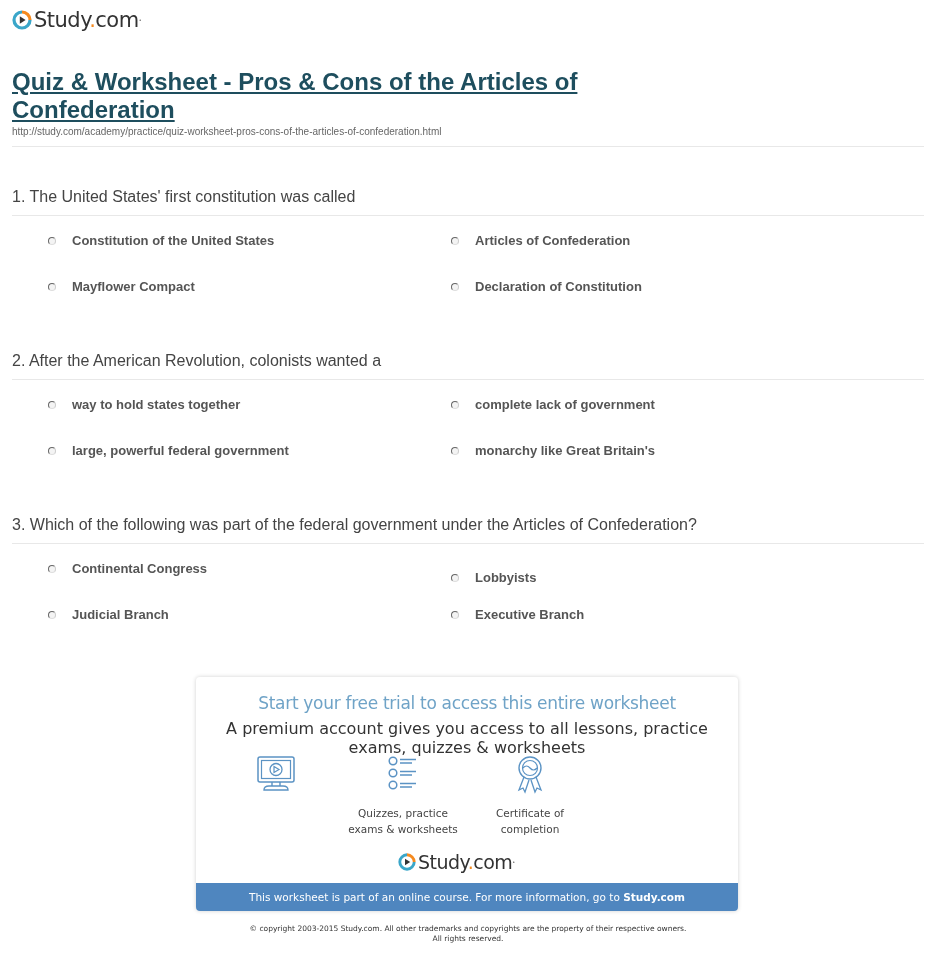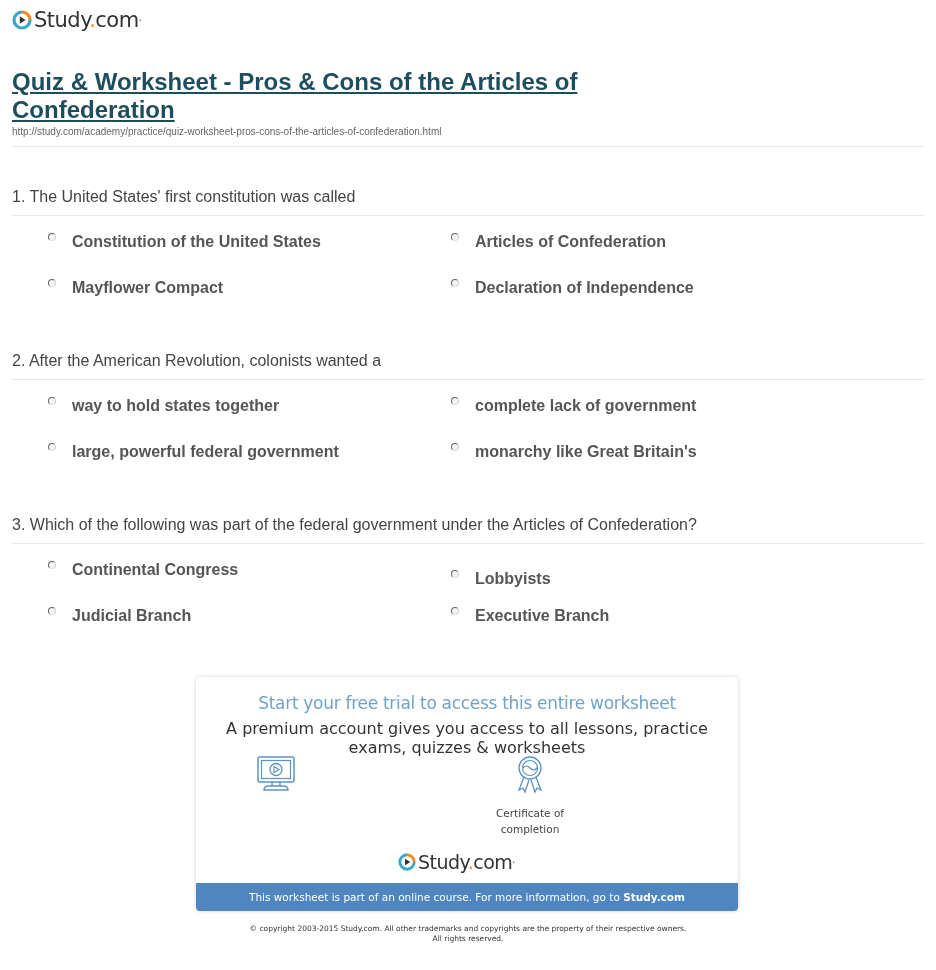--- a/index.html
+++ b/index.html
@@ -16,21 +16,21 @@
   #top-logo .mark { width: 20px; height: 20px; }
   #top-logo .wordmark { font-size: 21px; margin-left: 2px; line-height: 24px; }
 
   .title { position: absolute; left: 12px; top: 68px; width: 640px; font-size: 24px; font-weight: bold; line-height: 28px; color: #1e4e5e; text-decoration: underline; }
   .url { position: absolute; left: 12px; top: 126px; font-size: 10px; color: #666; }
   .hr-top { position: absolute; left: 12px; right: 12px; top: 146px; height: 1px; background: #e8e8e8; }
 
   .question { position: absolute; left: 12px; right: 12px; }
   .q-text { font-size: 16px; color: #444; line-height: 20px; padding-left: 0; }
   .q-line { height: 1px; background: #e8e8e8; margin-top: 8px; }
-  .opt { position: absolute; display: flex; align-items: flex-start; font-size: 16px; font-weight: bold; color: #555; }
+  .opt { position: absolute; display: flex; align-items: center; font-size: 13px; font-weight: bold; color: #555; }
   .radio { width: 8px; height: 8px; border-radius: 50%; border: 1.5px solid #666; border-right-color: #ccc; border-bottom-color: #ddd; margin-right: 16px; background: #f4f4f4; }
 
   .promo { position: absolute; left: 196px; top: 677px; width: 542px; height: 234px; background: #fff; border-radius: 4px; box-shadow: 0 0 4px rgba(0,0,0,0.18); overflow: hidden; }
   .promo-title { position: absolute; left: 0; right: 0; top: 16px; text-align: center; font-family: "DejaVu Sans", sans-serif; font-size: 17px; color: #6fa3c7; letter-spacing: -0.3px; }
   .promo-sub { position: absolute; left: 0; right: 0; top: 42px; text-align: center; font-family: "DejaVu Sans", sans-serif; font-size: 16px; color: #333; }
   .feature { position: absolute; top: 78px; width: 130px; text-align: center; }
   .feature svg { display: block; margin: 0 auto; }
   .feature .flabel { margin-top: 10px; font-family: "DejaVu Sans", sans-serif; font-size: 10.5px; line-height: 16px; color: #444; }
 
   #promo-logo { left: 202px; top: 174px; }
@@ -70,21 +70,21 @@
   <label class="opt" style="left:439px; top:46px;">
       <span class="radio"></span>
       <span>Articles of Confederation</span>
     </label>
   <label class="opt" style="left:36px; top:92px;">
       <span class="radio"></span>
       <span>Mayflower Compact</span>
     </label>
   <label class="opt" style="left:439px; top:92px;">
       <span class="radio"></span>
-      <span>Declaration of Independence</span>
+      <span>Declaration of Constitution</span>
     </label>
 </div>
 
 <div class="question" style="top:351px;">
   <div class="q-text">2. After the American Revolution, colonists wanted a</div>
   <div class="q-line"></div>
   <label class="opt" style="left:36px; top:46px;">
       <span class="radio"></span>
       <span>way to hold states together</span>
     </label>
@@ -131,20 +131,32 @@
     <svg width="42" height="40" viewBox="0 0 42 40">
       <rect x="3" y="2" width="36" height="25" rx="2" fill="none" stroke="#5b93c4" stroke-width="1.5"></rect>
       <rect x="6.5" y="5.5" width="29" height="18" fill="none" stroke="#5b93c4" stroke-width="1.2"></rect>
       <circle cx="21" cy="14.5" r="6" fill="none" stroke="#5b93c4" stroke-width="1.3"></circle>
       <path d="M19 11.5 L24 14.5 L19 17.5 Z" fill="none" stroke="#5b93c4" stroke-width="1.2"></path>
       <path d="M17 27 L17 31 M25 27 L25 31" stroke="#5b93c4" stroke-width="1.4"></path>
       <path d="M9 35 Q9 31 14 31 L28 31 Q33 31 33 35 Z" fill="none" stroke="#5b93c4" stroke-width="1.4"></path>
     </svg>
   </div>
 
+  <div class="feature" style="left:142px;">
+    <svg width="42" height="40" viewBox="0 0 42 40">
+      <circle cx="11" cy="6" r="3.8" fill="none" stroke="#5b93c4" stroke-width="1.5"></circle>
+      <circle cx="11" cy="18" r="3.8" fill="none" stroke="#5b93c4" stroke-width="1.5"></circle>
+      <circle cx="11" cy="30" r="3.8" fill="none" stroke="#5b93c4" stroke-width="1.5"></circle>
+      <path d="M18 4.5 H34 M18 8 H30 M18 16.5 H34 M18 20 H30 M18 28.5 H34 M18 32 H30" stroke="#5b93c4" stroke-width="1.5"></path>
+    </svg>
+    <div class="flabel">
+        <div>Quizzes, practice</div>
+        <div>exams &amp; worksheets</div>
+      </div>
+  </div>
 
   <div class="feature" style="left:269px;">
     <svg width="42" height="40" viewBox="0 0 42 40">
       <circle cx="21" cy="13" r="11" fill="none" stroke="#5b93c4" stroke-width="1.4"></circle>
       <circle cx="21" cy="13" r="7.5" fill="none" stroke="#5b93c4" stroke-width="1.2"></circle>
       <path d="M14 13 Q17.5 9 21 13 Q24.5 17 28 13" fill="none" stroke="#5b93c4" stroke-width="1.2"></path>
       <path d="M15 22 L10 35 L14 33 L16 37 L20 25" fill="none" stroke="#5b93c4" stroke-width="1.3"></path>
       <path d="M27 22 L32 35 L28 33 L26 37 L22 25" fill="none" stroke="#5b93c4" stroke-width="1.3"></path>
     </svg>
     <div class="flabel">

